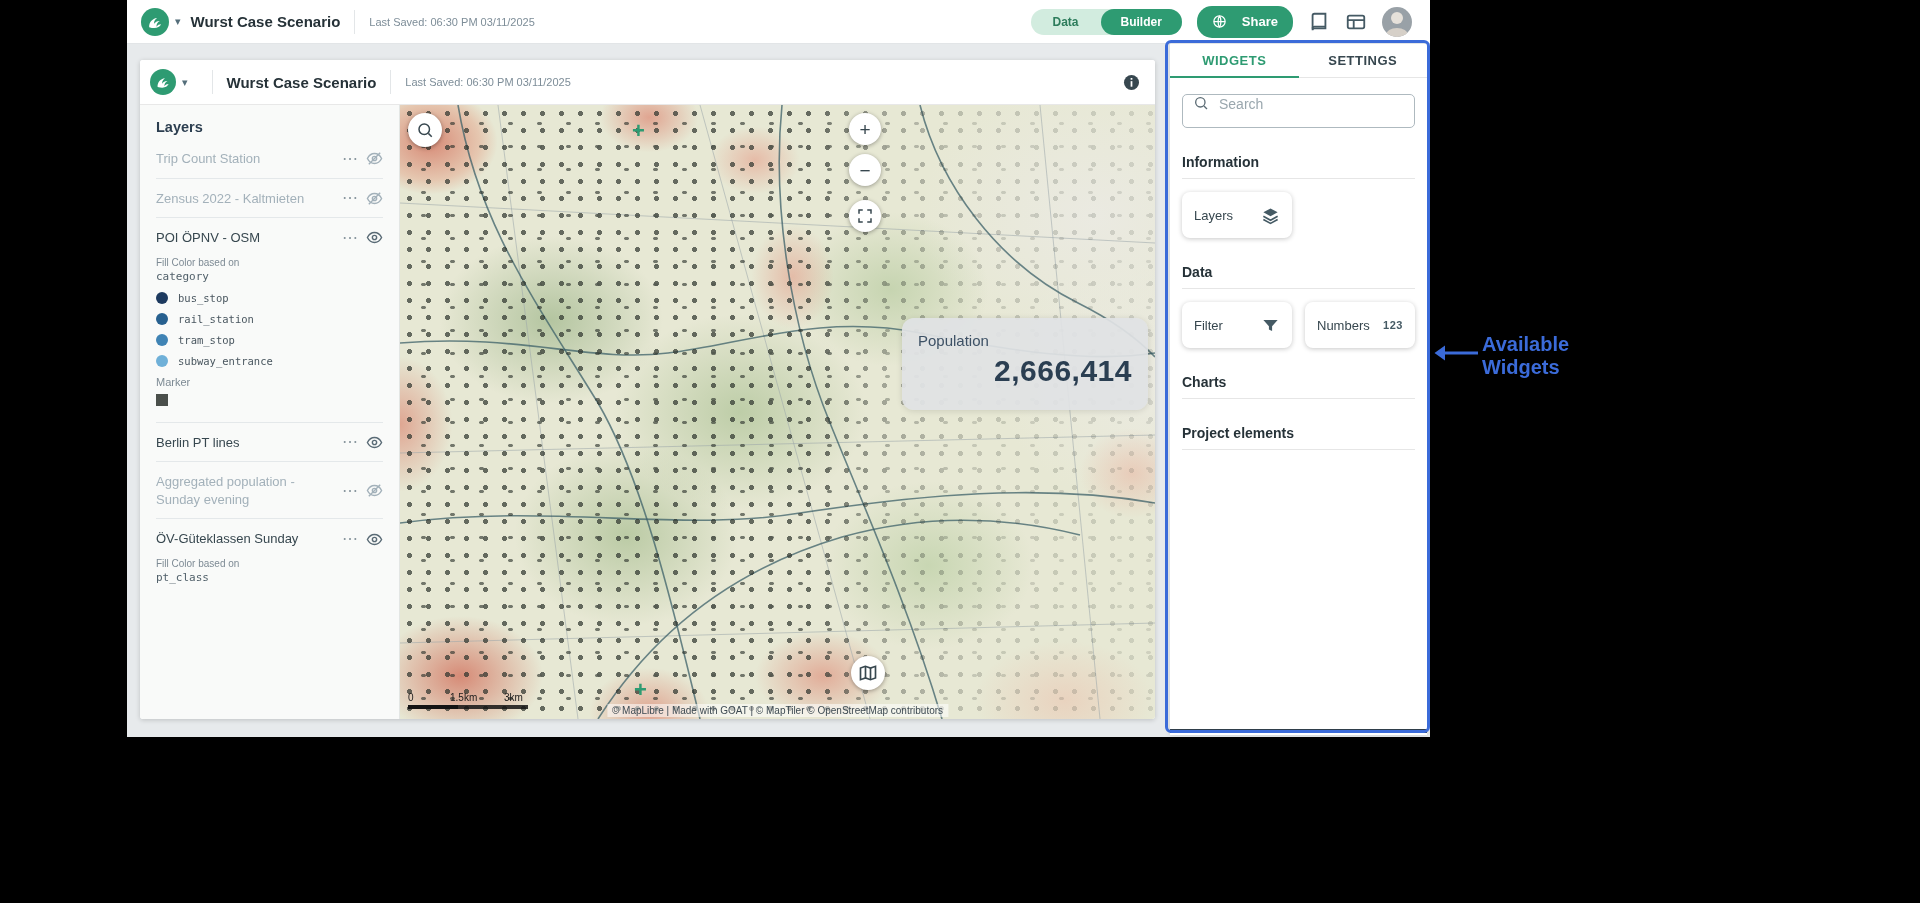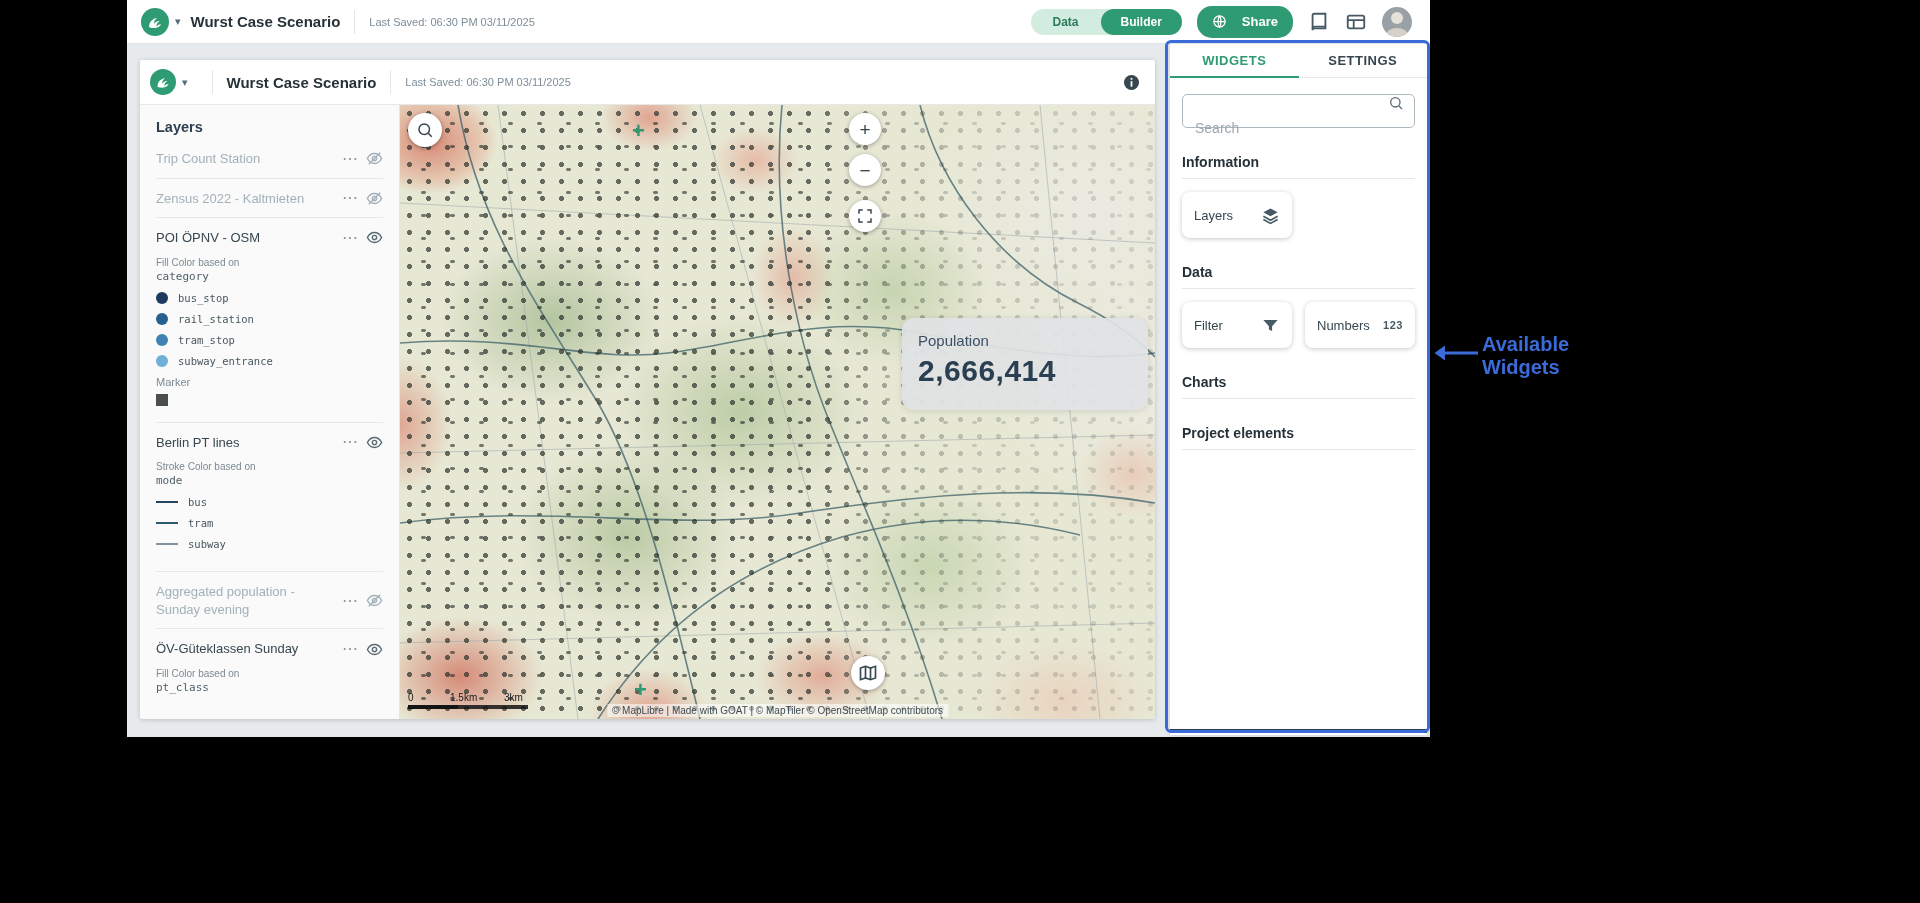--- a/index.html
+++ b/index.html
@@ -143,21 +143,21 @@
     position:absolute; left:500px; top:7px; width:248px; height:198px; z-index:4;
     background:rgba(255,255,255,.93); border-radius:12px; box-shadow:0 1px 6px rgba(0,0,0,.12);
     padding:26px 18px 0; font-size:15px; color:#31475a; line-height:1.45; overflow-wrap:anywhere;
   }
   .map-pop-widget {
     position:absolute; left:502px; top:213px; width:246px; height:92px; z-index:4;
     background:rgba(224,226,228,.93); border-radius:12px; box-shadow:0 1px 6px rgba(0,0,0,.12);
     padding:14px 16px 0;
   }
   .pop-label { font-size:15px; color:#3d5165; }
-  .pop-value { font-size:30px; font-weight:700; color:#2b3f52; margin-top:5px; letter-spacing:.5px; }
+  .pop-value { font-size:30px; font-weight:700; color:#2b3f52; margin-top:5px; letter-spacing:.5px;text-align:right; }
 
   .scalebar { position:absolute; left:8px; bottom:10px; width:120px; z-index:5; font-size:10px; color:#1c1c1c; }
   .scalebar-labels { position:relative; height:12px; }
   .scalebar-labels span { position:absolute; top:0; }
   .sb0 { left:0; } .sb1 { left:42px; } .sb2 { left:96px; }
   .scalebar-bar { margin-top:1px; height:4px;
     background:linear-gradient(90deg, #141414 0 42%, rgba(20,20,20,.85) 42% 100%); }
   .map-attrib {
     position:absolute; left:50%; bottom:2px; transform:translateX(-50%); z-index:5;
     font-size:10px; color:#3d4a52; white-space:nowrap; background:rgba(255,255,255,.55); padding:1px 5px;
@@ -168,21 +168,21 @@
     position:absolute; left:1043px; top:44px; width:257px; height:691px; background:#fff;
     box-shadow:0 0 6px rgba(0,0,0,.12); z-index:7;
   }
   .panel-tabs { display:flex; height:34px; border-bottom:1px solid #e6e6e6; }
   .panel-tab { flex:1; display:flex; align-items:center; justify-content:center;
     font-size:13px; letter-spacing:.5px; color:#37474f; position:relative; font-weight:600; cursor:pointer; }
   .panel-tab.active { color:#2e9b72; }
   .panel-tab.active::after { content:""; position:absolute; bottom:-1px; left:0; right:0; height:2px; background:#2e9b72; }
   .panel-search {
     margin:16px 12px 0; height:34px; border:1.5px solid #aeb9bf; border-radius:5px;
-    display:flex; align-items:flex-end; padding:0 10px; gap:8px; color:#5b6b74; background:#fff;flex-direction:column;
+    display:flex; align-items:flex-start; padding:0 10px; gap:8px; color:#5b6b74; background:#fff;
   }
   .panel-search .i { width:16px; height:16px; flex:0 0 auto; }
   .panel-search input {
     border:none; outline:none; font-size:14px; width:100%; color:#37474f; background:transparent;
     font-family:"Liberation Sans", sans-serif;
   }
   .panel-search input::placeholder { color:#9aa7ae; }
   .panel-section { margin:0 12px; }
   .section-title { font-size:14px; font-weight:700; color:#263238; margin-top:26px; }
   .section-divider { height:1px; background:#e6e6e6; margin-top:8px; margin-bottom:13px; }
@@ -407,36 +407,20 @@
 
         <div class="layer-row">
           <span class="layer-name">Berlin PT lines</span>
           <span class="layer-more">⋯</span>
           <span class="layer-eye">
               <svg class="i">
                 <use href="#i-eye"></use>
               </svg>
             </span>
         </div>
-        <div class="legend-block">
-          <div class="legend-caption">Stroke Color based on</div>
-          <div class="legend-attr">mode</div>
-          <div class="legend-item">
-            <span class="legend-line" style="background-color: rgb(35, 68, 95);"></span>
-            <span>bus</span>
-          </div>
-          <div class="legend-item">
-            <span class="legend-line" style="background-color: rgb(44, 90, 110);"></span>
-            <span>tram</span>
-          </div>
-          <div class="legend-item">
-            <span class="legend-line" style="background-color: rgb(127, 147, 160);"></span>
-            <span>subway</span>
-          </div>
-        </div>
         <div class="layer-divider"></div>
 
         <div class="layer-row hidden">
           <span class="layer-name">Aggregated population - Sunday evening</span>
           <span class="layer-more">⋯</span>
           <span class="layer-eye">
               <svg class="i">
                 <use href="#i-eye-off"></use>
               </svg>
             </span>

